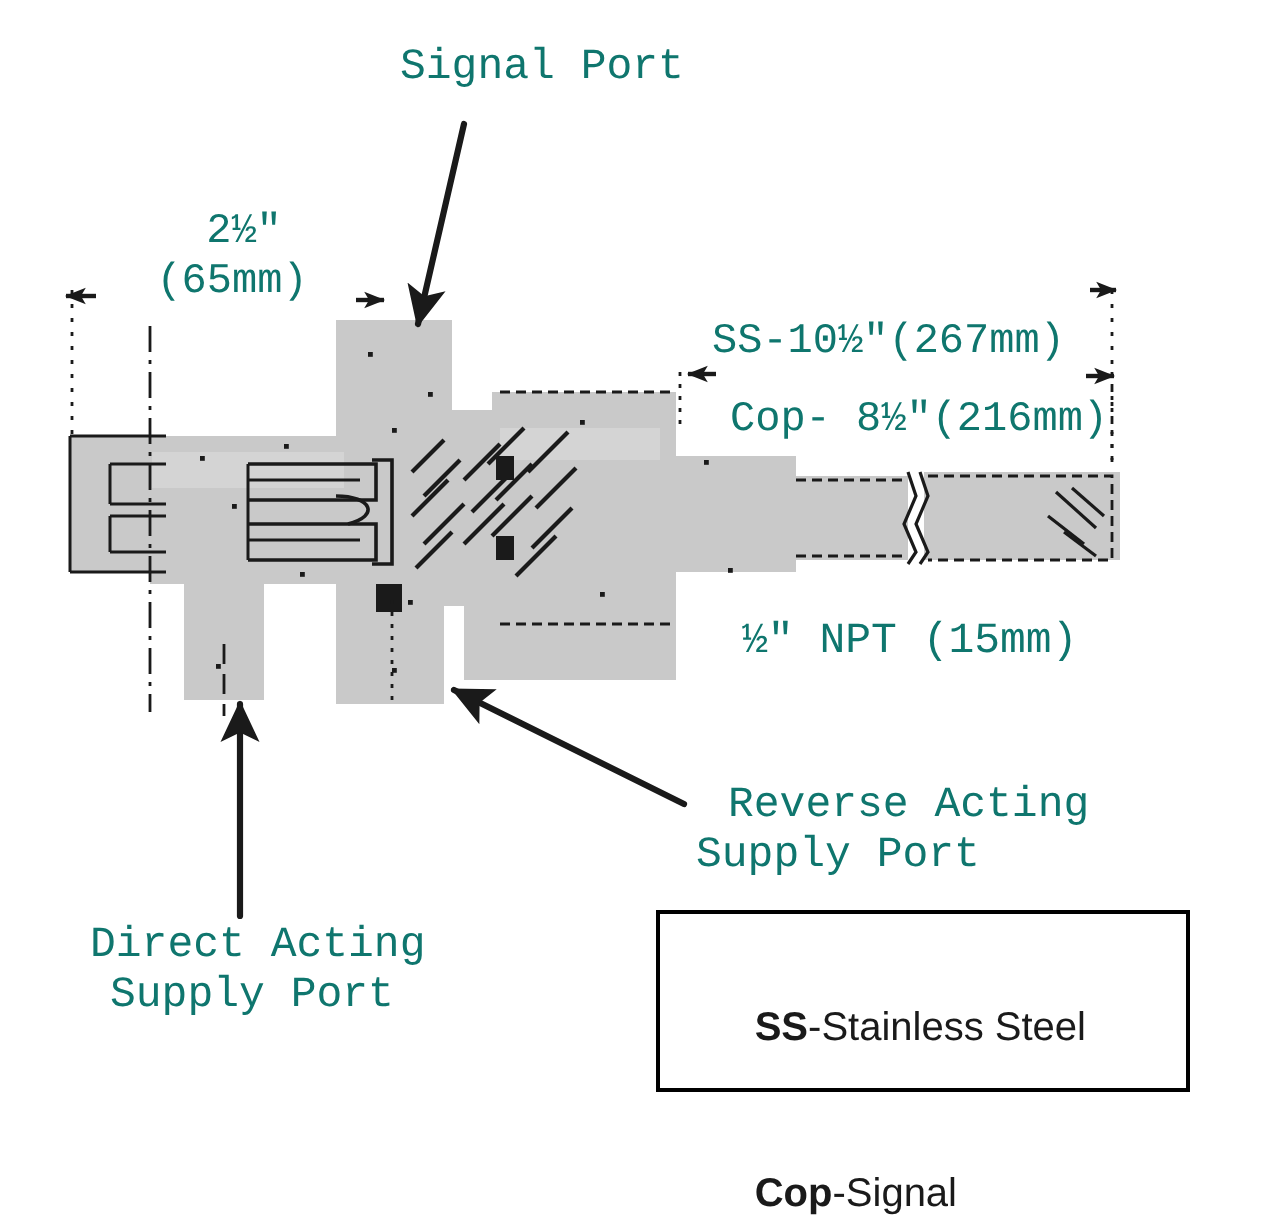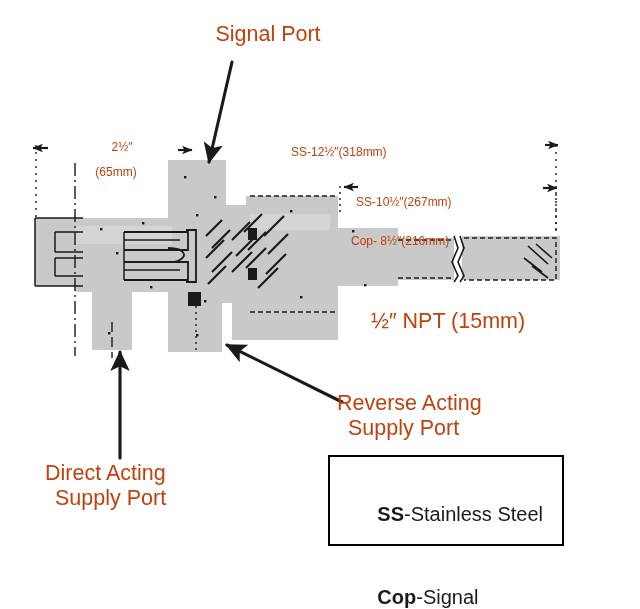--- a/index.html
+++ b/index.html
@@ -26,27 +26,27 @@
   svg.stage {
     position: absolute;
     left: 0;
     top: 0;
     width: 640px;
     height: 609px;
     display: block;
   }
   .lbl {
     position: absolute;
-    font-family: Liberation Sans, sans-serif;
-    color: #c2410c;
+    font-family: Liberation Mono, monospace;
+    color: #0f766e;
     white-space: pre;
     line-height: 1.14;
   }
   .lbl-lg   { font-size: 21.5px; }
-  .lbl-dim  { font-size: 12px; margin-top: 36px; }
+  .lbl-dim  { font-size: 21px; }
   .center   { text-align: center; }
   .legend-box {
     position: absolute;
     border: 2.5px solid #000000;
     background: #ffffff;
     box-sizing: border-box;
   }
   .legend-line {
     font-size: 20px;
     line-height: 1.35;
@@ -199,34 +199,33 @@
       <line x1="120" y1="458" x2="120" y2="352" marker-end="url(#arrowSolid)"></line>
       <line x1="342" y1="402" x2="227" y2="345" marker-end="url(#arrowSolid)"></line>
     </g>
   </svg>
 
   <div class="lbl lbl-lg center" style="left:200px; top:22px; width:136px;">Signal Port</div>
 
   <div class="lbl lbl-dim center" style="left:62px; top:105px; width:120px;">2½″</div>
   <div class="lbl lbl-dim center" style="left:56px; top:130px; width:120px;">(65mm)</div>
 
-  <div class="lbl lbl-dim" style="left:291px; top:110px;">SS-12½″(318mm)</div>
 
   <div class="lbl lbl-dim" style="left:356px; top:160px;">SS-10½″(267mm)</div>
-  <div class="lbl lbl-dim" style="left:351px; top:199px;">Cop- 8½″(216mm)</div>
+  <div class="lbl lbl-dim" style="left:365px; top:199px;">Cop- 8½″(216mm)</div>
 
   <div class="lbl lbl-lg" style="left:371px; top:309px;text-align:right;">½″ NPT (15mm)</div>
 
-  <div class="lbl lbl-lg" style="left:337px; top:391px;">Reverse Acting</div>
+  <div class="lbl lbl-lg" style="left:364px; top:391px;">Reverse Acting</div>
   <div class="lbl lbl-lg" style="left:348px; top:416px;">Supply Port</div>
 
   <div class="lbl lbl-lg" style="left:45px; top:461px;text-align:right;">Direct Acting</div>
   <div class="lbl lbl-lg" style="left:55px; top:486px;">Supply Port</div>
 
-  <div class="legend-box" style="left:328px; top:455px; width:236px; height:91px;">
+  <div class="legend-box" style="left:328px; top:455px; width:267px; height:91px;">
     <div class="legend-line" style="margin:17px 0 0 14px;">
       <b>SS</b><span>-</span><span>Stainless Steel</span>
     </div>
     <div class="legend-line" style="margin:2px 0 0 14px;">
       <b>Cop</b><span>-</span><span>Signal</span>
     </div>
   </div>
 
 </div>
 

